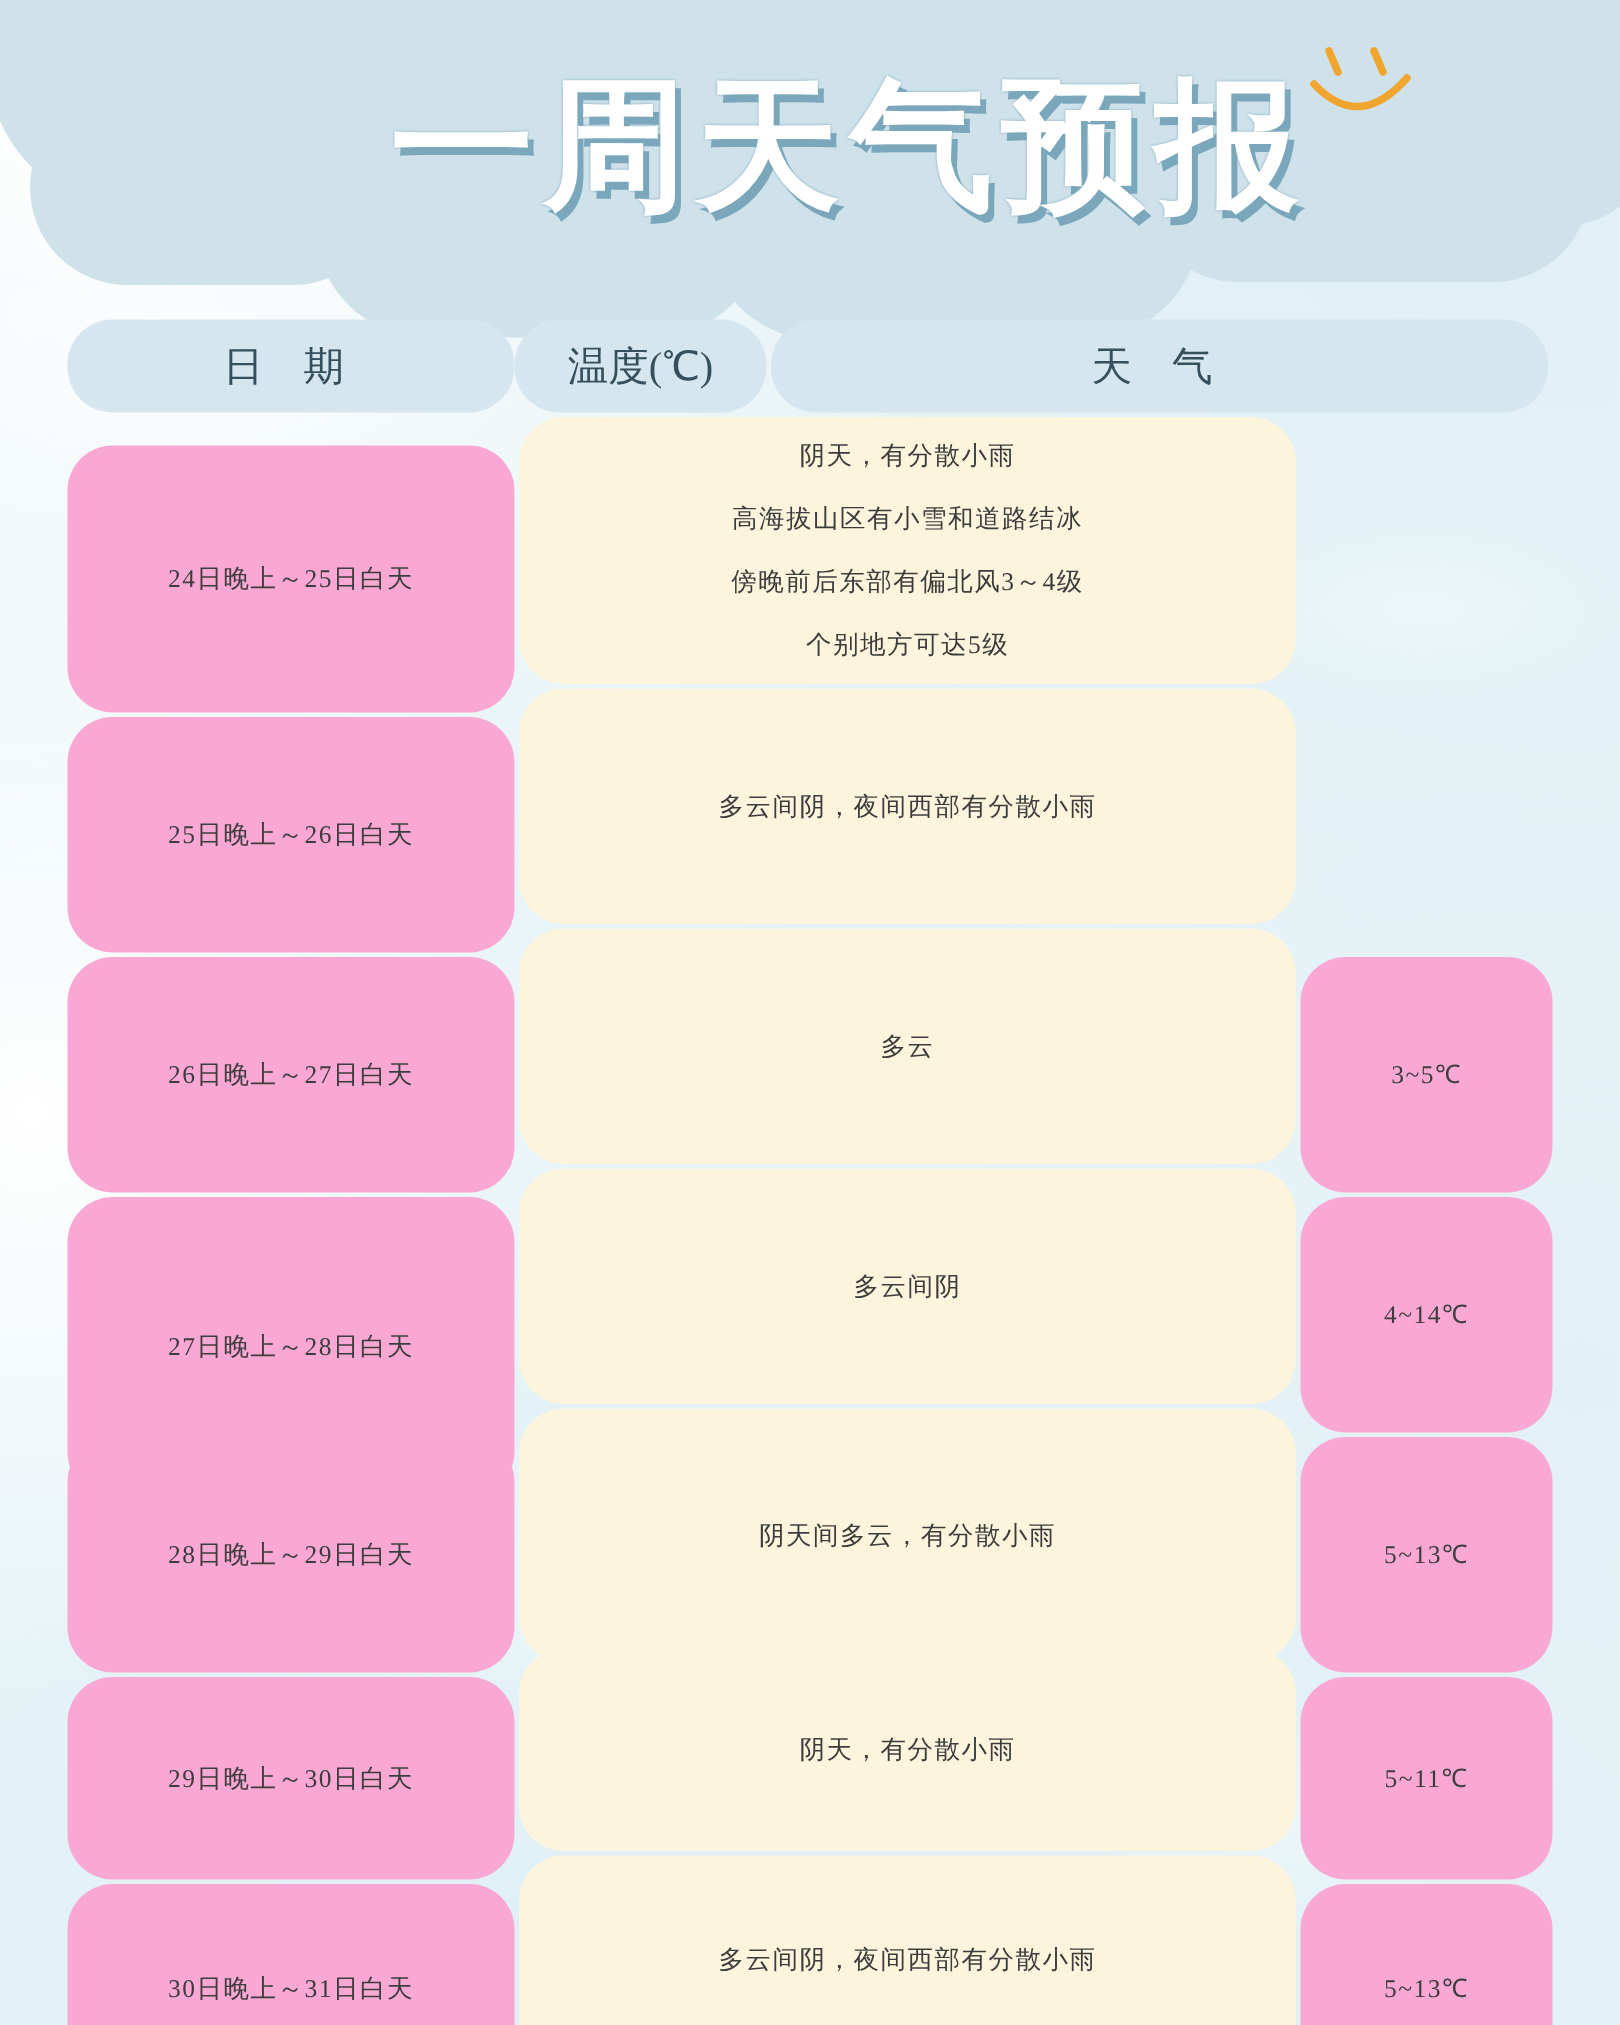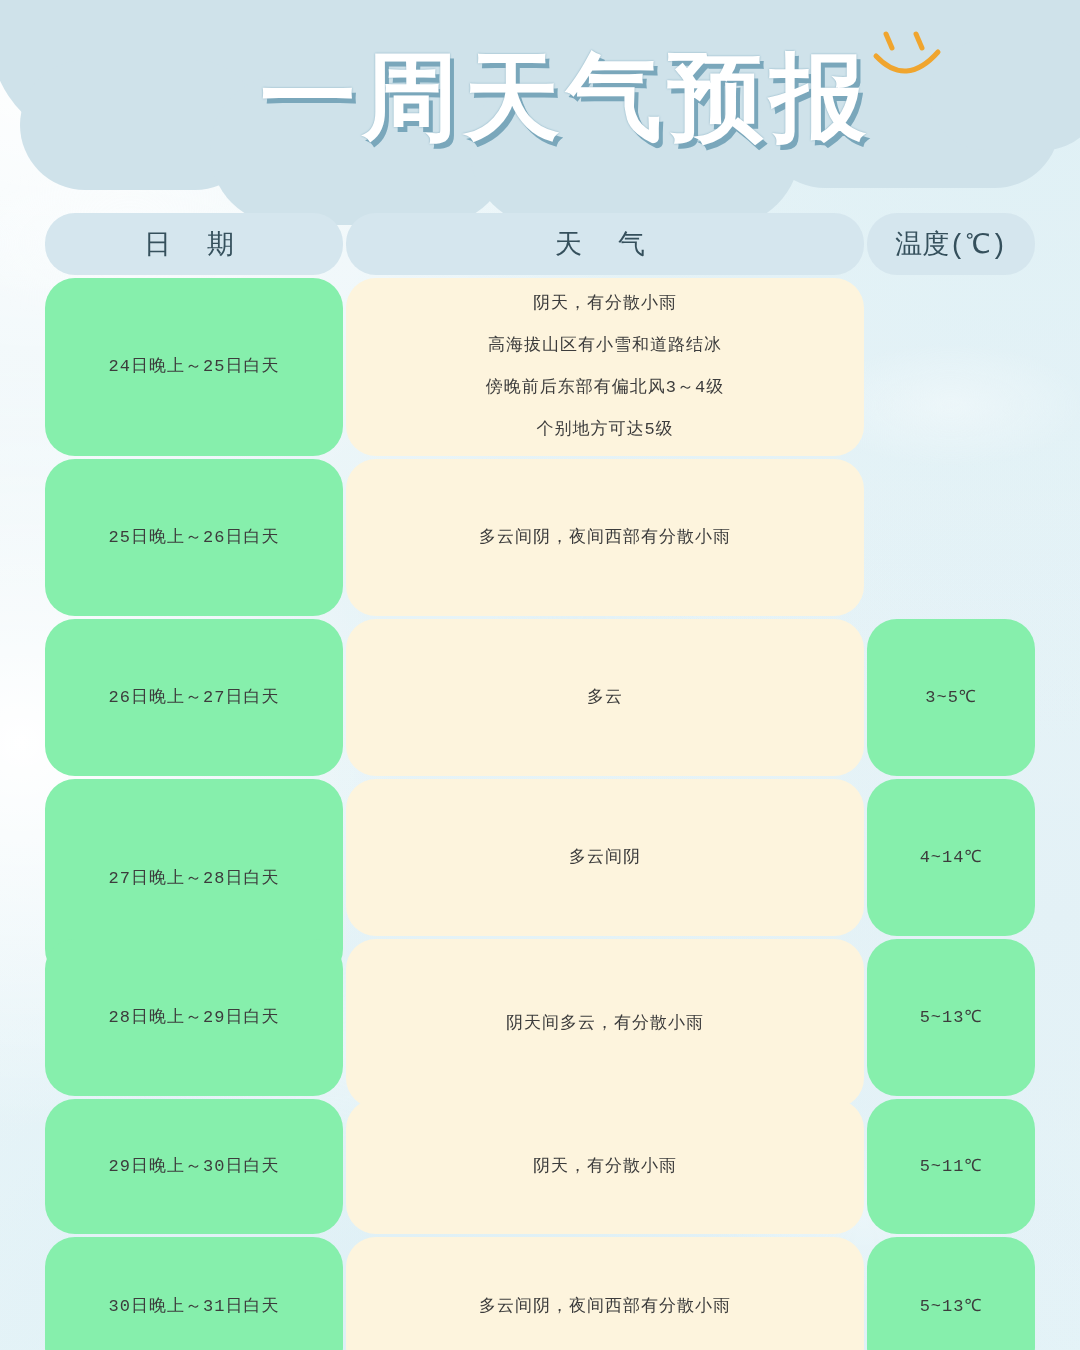--- a/index.html
+++ b/index.html
@@ -102,21 +102,21 @@
     display: flex;
     width: 990px;
   }
   .cell {
     box-sizing: border-box;
     display: flex;
     align-items: center;
     justify-content: center;
     text-align: center;
     color: #3a3a3a;
-    font-family: Liberation Mono, monospace;
+    font-family: Liberation Serif, serif;
     border-radius: 30px;
   }
   .col-date { width: 298px; }
   .col-weather { width: 518px; margin: 0 3px; }
   .col-temp { width: 168px; }
 
   
   .head-row .cell {
     height: 62px;
     background: #d5e6ee;
@@ -124,21 +124,22 @@
     letter-spacing: 10px;
     color: #35505c;
     font-weight: 500;
   }
   .head-row .col-temp { letter-spacing: 0px; }
 
   
   .body-row { margin-top: 3px; }
   .body-row .col-date,
   .body-row .col-temp {
-    background: #86efac;
+    background: #f9a8d4;
+    margin-top: 19px;
   }
   .body-row .col-weather {
     background: #fdf4dd;
   }
   .body-row .cell {
     font-size: 17px;
     line-height: 42px;
     letter-spacing: 1px;
     color: #3c3c3c;
   }
@@ -166,22 +167,22 @@
     <path d="M4 34 Q34 66 66 30" stroke="#f0a52e" stroke-width="5" stroke-linecap="round" fill="none"></path>
   </svg>
 
   <div class="title">一周天气预报</div>
 </div>
 
 <div class="table-wrap">
 
   <div class="row head-row">
     <div class="cell col-date">日 期</div>
+    <div class="cell col-temp">温度(℃)</div>
     <div class="cell col-weather">天 气</div>
-    <div class="cell col-temp">温度(℃)</div>
   </div>
 
   <div class="row body-row" style="height:178px">
     <div class="cell col-date" style="height:178px">24日晚上～25日白天</div>
     <div class="cell col-weather weather-lines" style="height:178px">阴天，有分散小雨
 高海拔山区有小雪和道路结冰
 傍晚前后东部有偏北风3～4级
 个别地方可达5级</div>
   </div>
 

